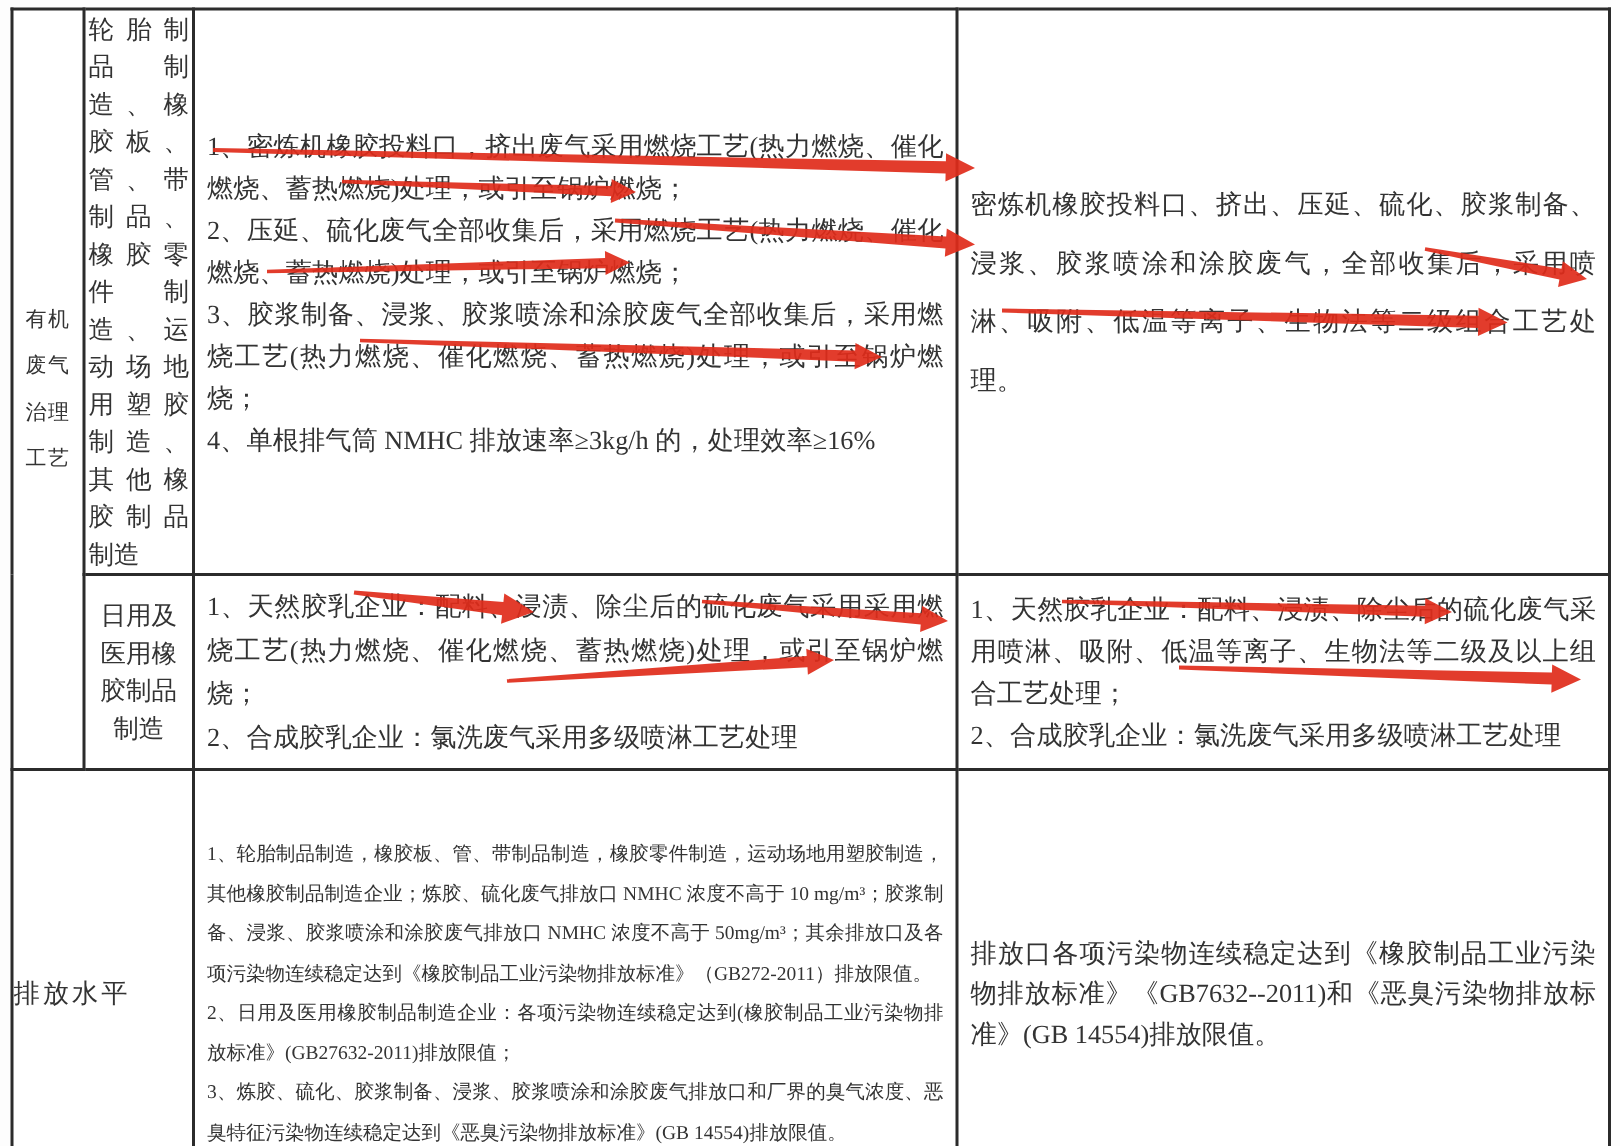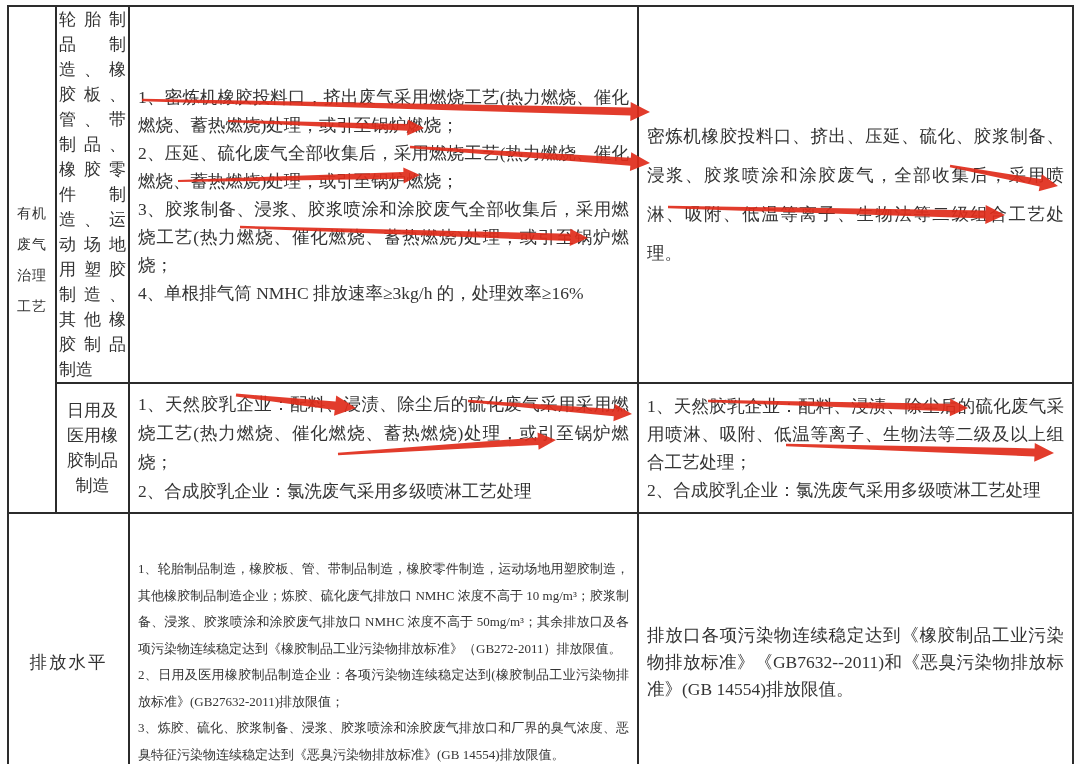--- a/index.html
+++ b/index.html
@@ -58,21 +58,21 @@
   tr.r1 td.c3 .para{line-height:28px;}
   tr.r1 td.c4 .para{line-height:39px;}
   tr.r2 td.c3 .para{line-height:29px;}
   tr.r2 td.c4 .para{line-height:28px;}
   tr.r3 td.c3 .para{font-size:13px;line-height:26.5px;}
   tr.r3 td.c4 .para{line-height:27px;}
   tr.r1{height:327px;}
   tr.r2{height:130px;}
   tr.r3{height:298px;}
   td.c12{text-align:center;}
-  .hlevel{font-size:17.5px;letter-spacing:2px;text-align:center;}
+  .hlevel{font-size:17.5px;letter-spacing:2px;text-align:left;}
   
   svg.overlay{
     position:absolute;left:0;top:0;width:1080px;height:764px;
     pointer-events:none;
   }
 </style>
 </head>
 <body>
 
 <div class="page">

